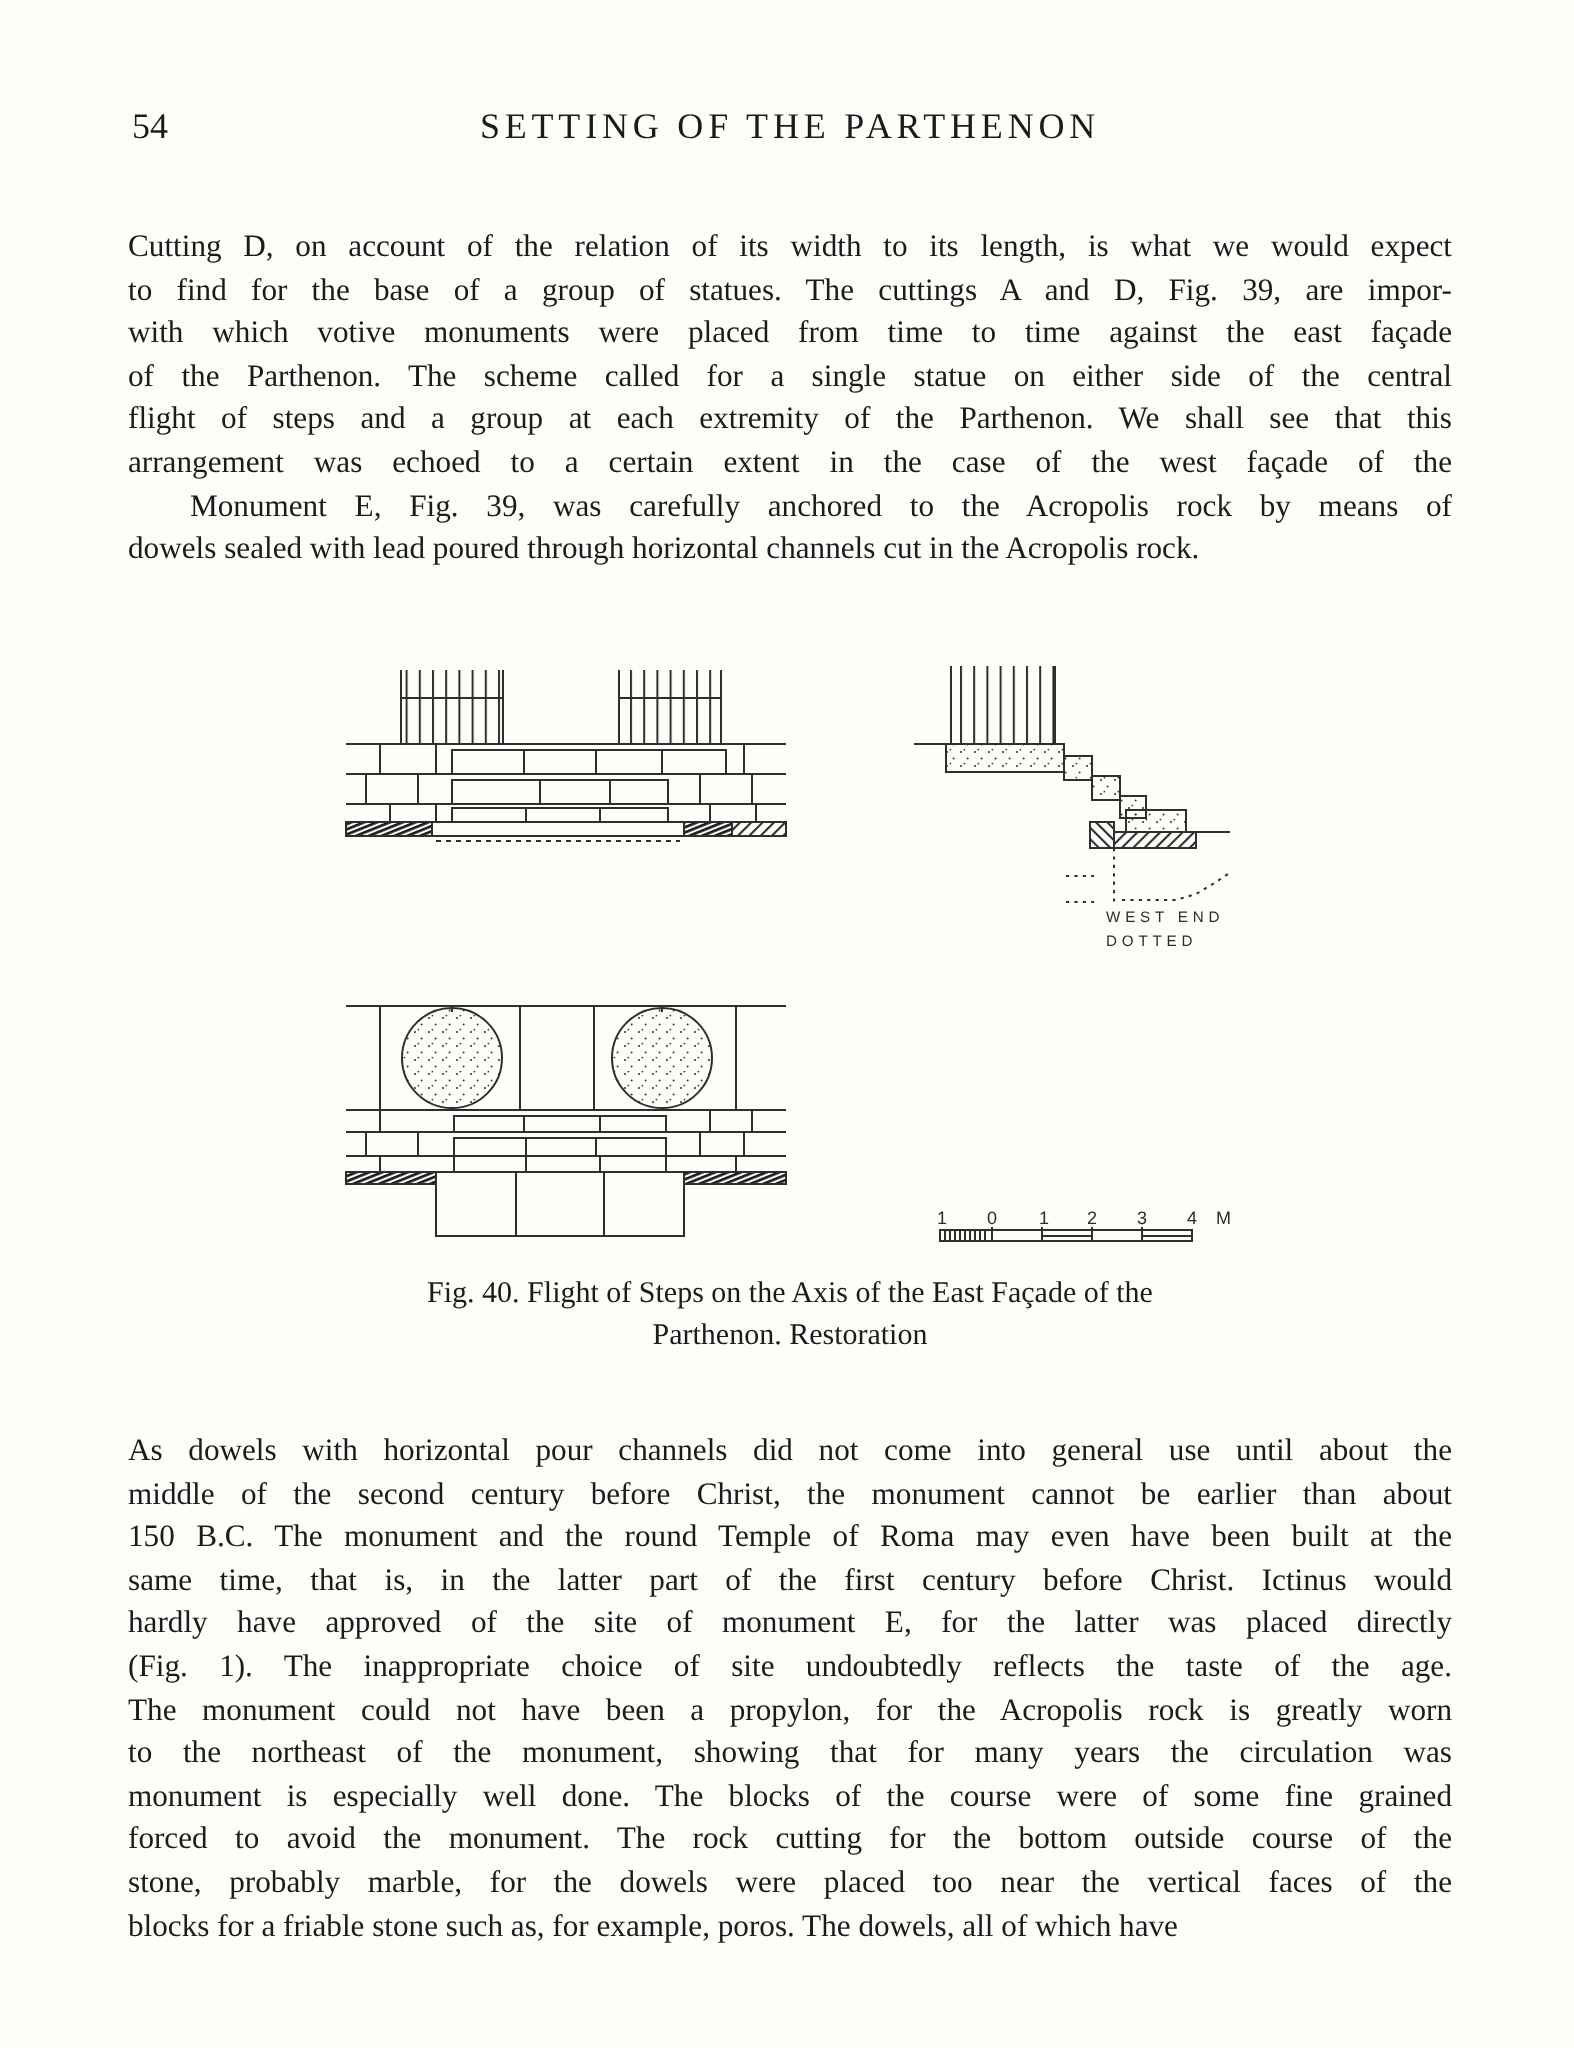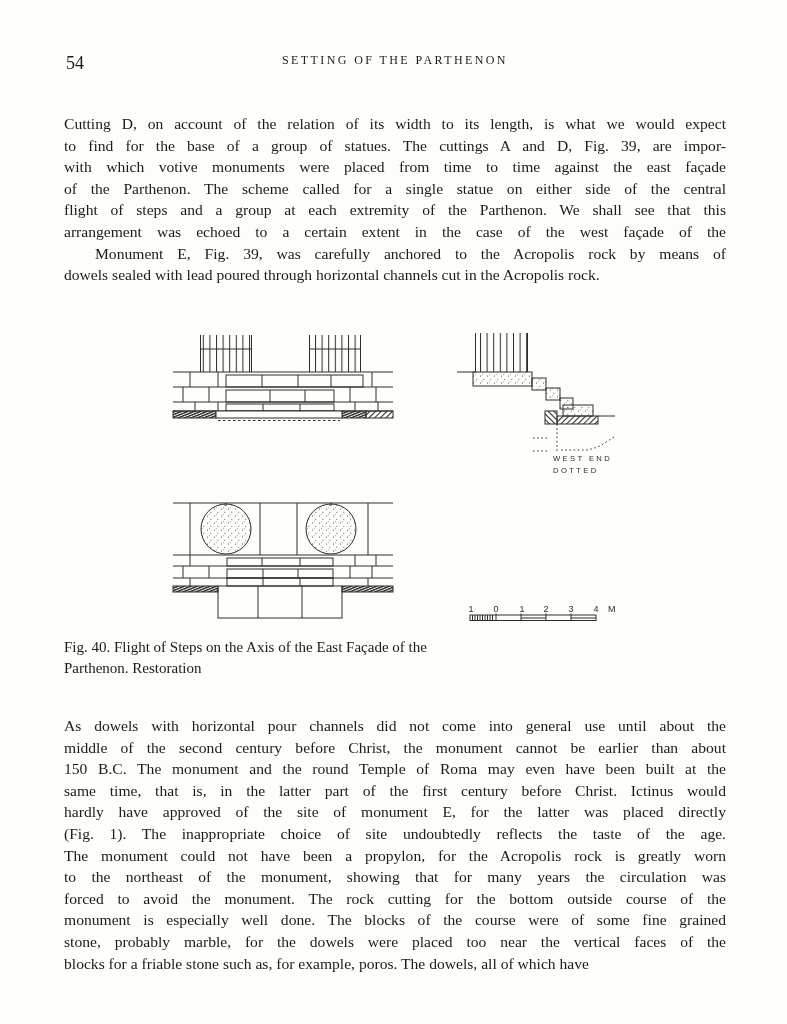--- a/index.html
+++ b/index.html
@@ -10,21 +10,21 @@
     font-family:"Liberation Serif", serif;
     color:#1b1b1b;
     overflow:hidden;
   }
   .page{position:absolute;inset:0;}
   
   .header{position:absolute;top:53px;left:64px;width:662px;height:20px;}
   .pagenum{position:absolute;left:2px;top:0;font-size:18px;}
   .runhead{
     position:absolute;left:0;right:0;top:0;
-    text-align:center;font-size:12px;letter-spacing:2.4px;
+    text-align:center;font-size:18px;letter-spacing:2.4px;
   }
   
   .textblock{position:absolute;left:64px;width:662px;font-size:15.6px;line-height:21.6px;margin-top:25px;}
   #block-top{top:88px;}
   #block-bottom{top:690px;}
   .line{height:21.6px;text-align:justify;text-align-last:justify;white-space:nowrap;}
   .line.last{text-align-last:left;}
   .line.indent{text-indent:31px;}
   
   .figure-wrap{position:absolute;left:150px;top:325px;width:480px;height:310px;}
@@ -32,21 +32,21 @@
     font-family:"Liberation Sans", sans-serif;
     font-size:7.6px;letter-spacing:2.4px;fill:#2c2c2c;
   }
   svg text.scl{
     font-family:"Liberation Sans", sans-serif;
     font-size:9px;fill:#2c2c2c;
   }
   
   .caption{
     position:absolute;left:64px;top:637px;width:662px;
-    text-align:left;font-size:15px;line-height:21px;
+    text-align:center;font-size:15px;line-height:21px;
   }
 </style>
 </head>
 <body>
 
 <div class="page">
 
   <div class="header">
     <span class="pagenum">54</span>
     <span class="runhead">SETTING OF THE PARTHENON</span>
@@ -243,20 +243,20 @@
   <div class="textblock" id="block-bottom">
     <div>
         <div class="line">As dowels with horizontal pour channels did not come into general use until about the</div>
         <div class="line">middle of the second century before Christ, the monument cannot be earlier than about</div>
         <div class="line">150 B.C.  The monument and the round Temple of Roma may even have been built at the</div>
         <div class="line">same time, that is, in the latter part of the first century before Christ.  Ictinus would</div>
         <div class="line">hardly have approved of the site of monument E, for the latter was placed directly</div>
         <div class="line">(Fig. 1).  The inappropriate choice of site undoubtedly reflects the taste of the age.</div>
         <div class="line">The monument could not have been a propylon, for the Acropolis rock is greatly worn</div>
         <div class="line">to the northeast of the monument, showing that for many years the circulation was</div>
+        <div class="line">monument is especially well done.  The blocks of the course were of some fine grained</div>
         <div class="line">forced to avoid the monument.  The rock cutting for the bottom outside course of the</div>
-        <div class="line">monument is especially well done.  The blocks of the course were of some fine grained</div>
         <div class="line">stone, probably marble, for the dowels were placed too near the vertical faces of the</div>
         <div class="line last">blocks for a friable stone such as, for example, poros.  The dowels, all of which have</div>
       </div>
   </div>
 
 </div>
 
 </body></html>

